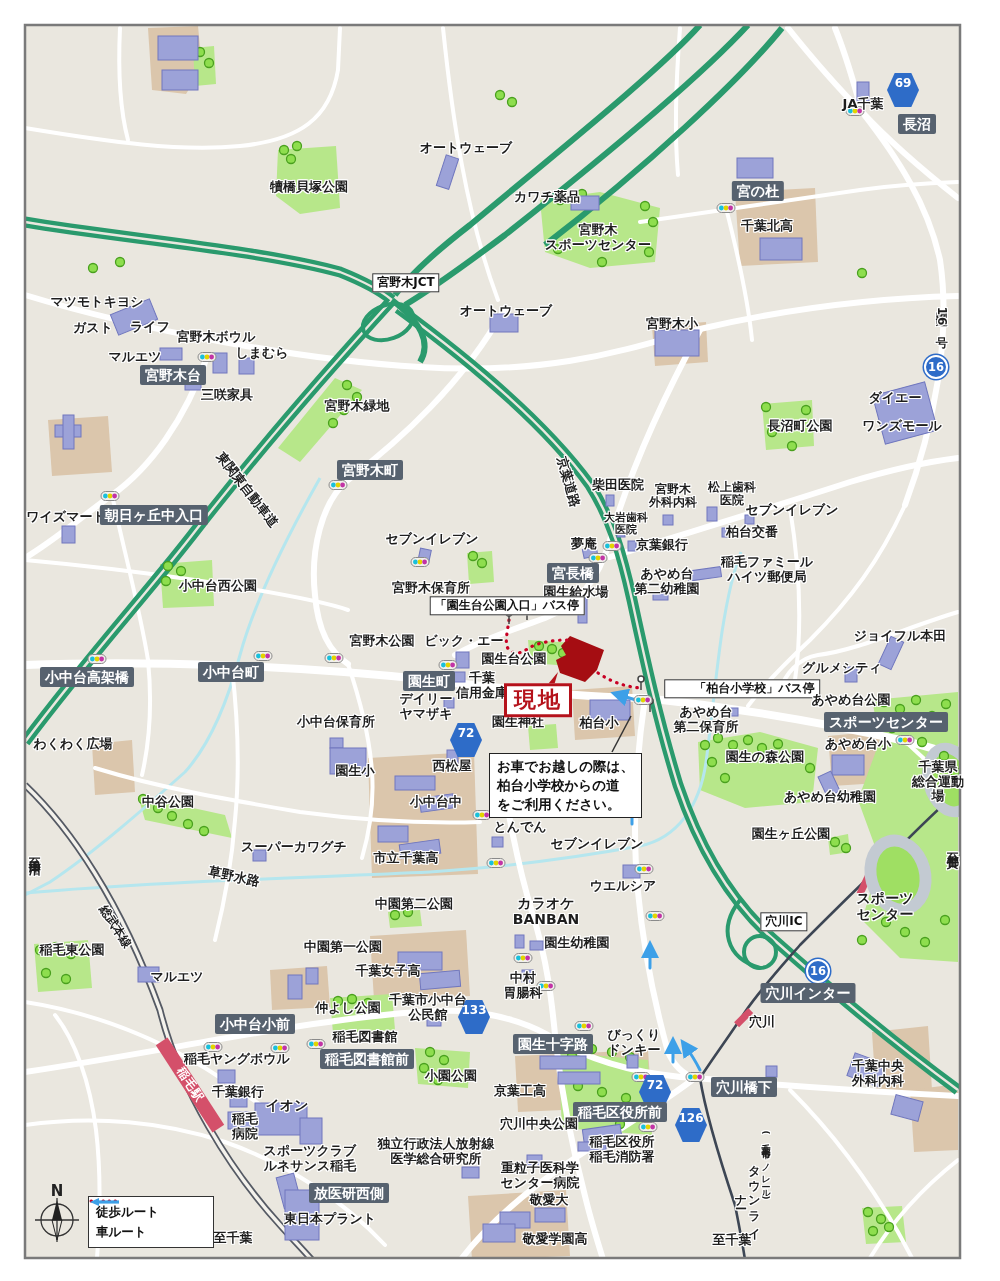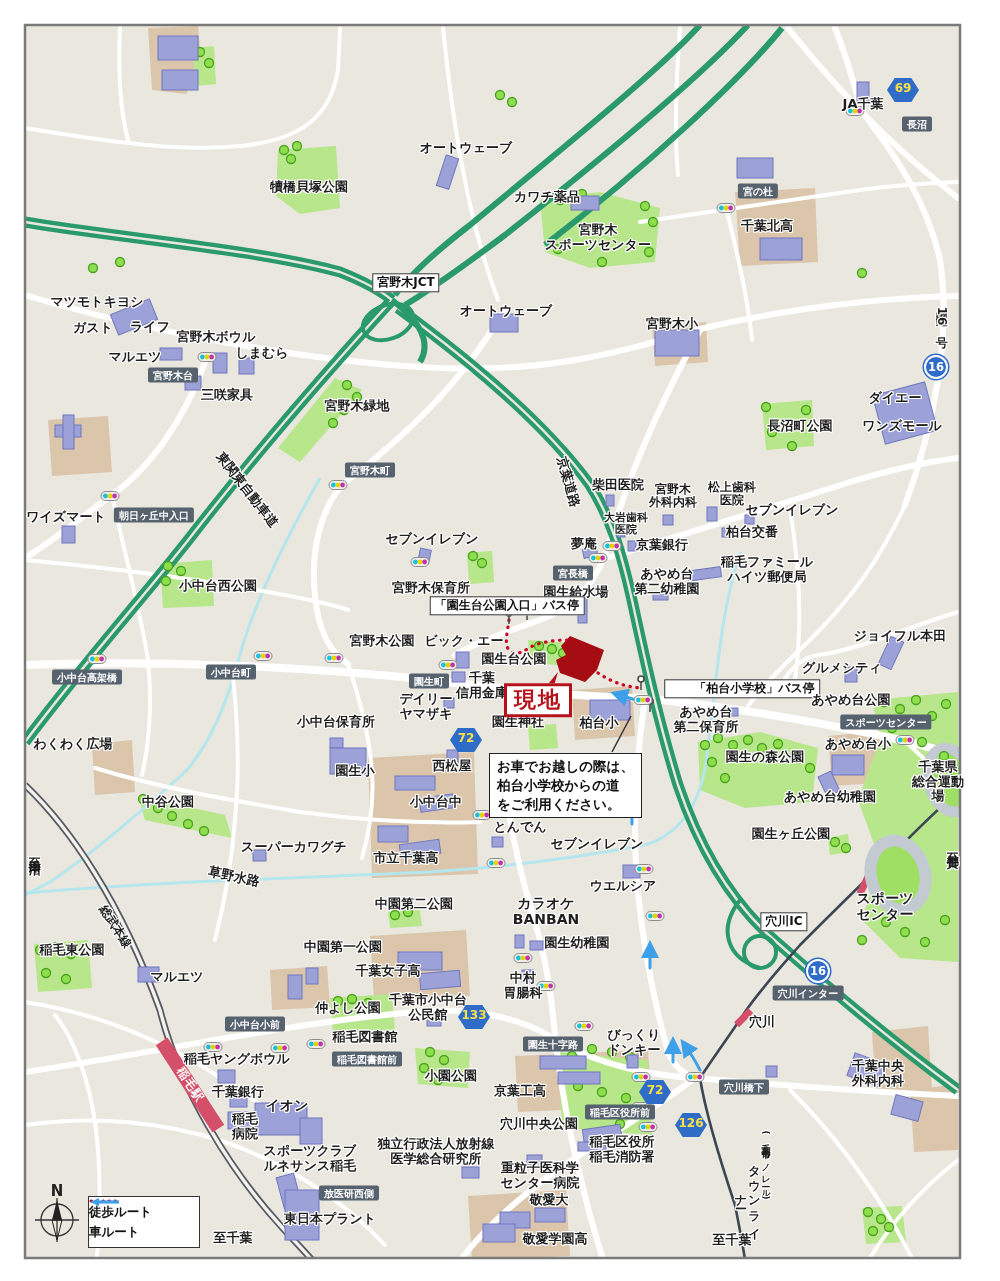--- a/index.html
+++ b/index.html
@@ -3,41 +3,41 @@
 <meta charset="utf-8">
 <style>
   html,body{margin:0;padding:0;background:#fff;}
   .stage{position:relative;width:1000px;height:1281px;background:#fff;overflow:hidden;
          font-family:"DejaVu Sans","Liberation Sans",sans-serif;}
   .stage svg{position:absolute;left:0;top:0;}
   #labels{position:absolute;left:0;top:0;width:1000px;height:1281px;}
   .lbl{position:absolute;white-space:pre-line;text-align:center;line-height:1.12;
        font-weight:600;color:#1e1e1e;font-size:13px;transform-origin:center;
        text-shadow:1px 0 0 #fff,-1px 0 0 #fff,0 1px 0 #fff,0 -1px 0 #fff,1px 1px 0 #fff,-1px -1px 0 #fff,1px -1px 0 #fff,-1px 1px 0 #fff;}
-  .badge{background:#57626f;color:#fff;font-size:10px;font-weight:700;padding:1px 5px;
+  .badge{background:#57626f;color:#fff;font-size:14px;font-weight:700;padding:1px 5px;
          border-radius:2px;white-space:nowrap;text-shadow:none;line-height:1.3;}
-  .shield{background:#2e6cc8;color:#fde047;font-size:12px;font-weight:700;text-shadow:none;
-          width:32px;height:24px;line-height:20px;
+  .shield{background:#2e6cc8;color:#ffffff;font-size:12px;font-weight:700;text-shadow:none;
+          width:32px;height:34px;line-height:20px;
           clip-path:polygon(24% 0,76% 0,100% 50%,76% 100%,24% 100%,0 50%);}
   .shieldc{background:#2e6cc8;color:#fff;font-size:11.5px;font-weight:700;text-shadow:none;
            width:20px;height:20px;line-height:20px;border-radius:50%;
            border:2px solid #fff;box-shadow:0 0 0 1.5px #2e6cc8;}
   .whitebox{background:#fff;border:1.5px solid #333;color:#111;font-size:12px;font-weight:700;
             padding:0 4px;white-space:nowrap;text-shadow:none;line-height:1.45;}
   .vert{writing-mode:vertical-rl;letter-spacing:2px;}
   .station{color:#fff;text-shadow:none;font-weight:700;font-size:12px;letter-spacing:1px;white-space:nowrap;}
   .bold2{font-weight:800;}
   .site-box{position:absolute;background:#fff;border:3px solid #b5121b;color:#b5121b;
             font-size:22px;font-weight:800;padding:0 7px;line-height:1.25;white-space:nowrap;
             transform:translate(-50%,-50%);letter-spacing:2px;}
   .note-box{position:absolute;background:#fff;border:1.5px solid #222;color:#111;
             font-size:13.5px;font-weight:700;padding:3px 7px;line-height:1.4;
             white-space:pre-line;text-align:left;}
   .legend{position:absolute;left:88px;top:1196px;width:110px;background:#fff;
-          border:1.5px solid #333;padding:5px 0;}
+          border:1.5px solid #333;padding:5px 7px;}
   .legend-row{display:flex;align-items:center;gap:6px;font-size:12.5px;font-weight:700;color:#111;
               line-height:1.6;white-space:nowrap;}
   .compass-n{position:absolute;left:57px;top:1191px;transform:translate(-50%,-50%);
              font-size:15px;font-weight:700;color:#222;}
 </style>
 </head>
 <body>
 
 <div class="stage">
   <svg width="1000" height="1281" viewBox="0 0 1000 1281">

